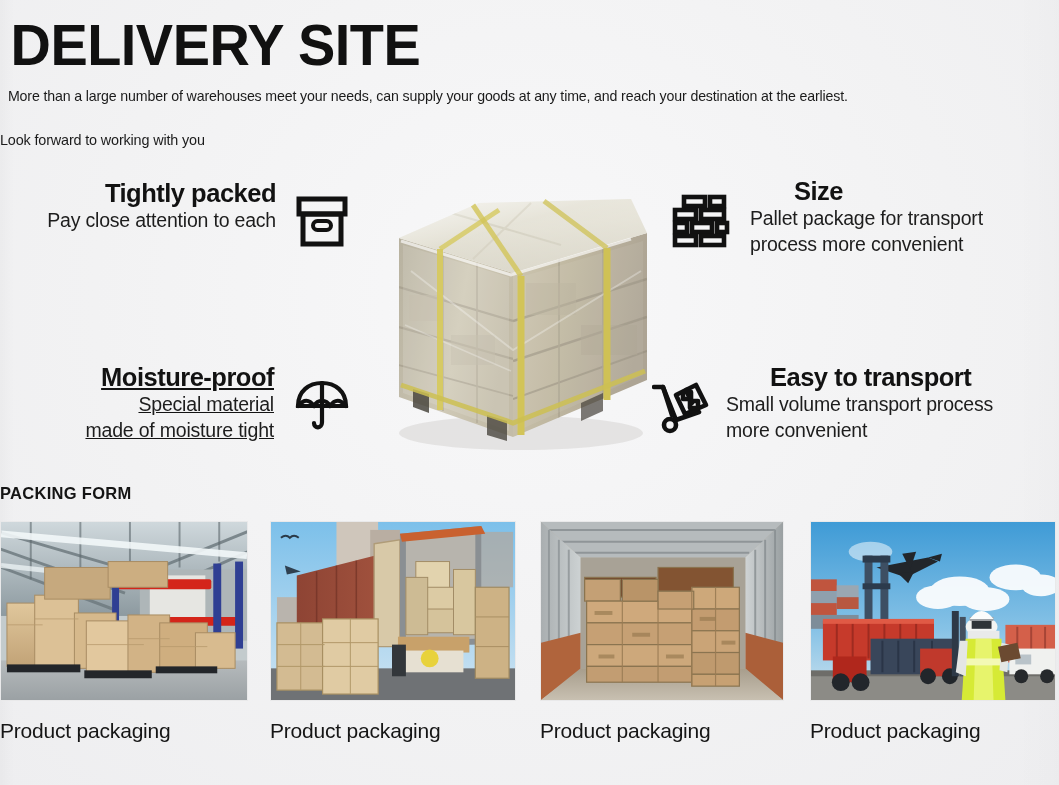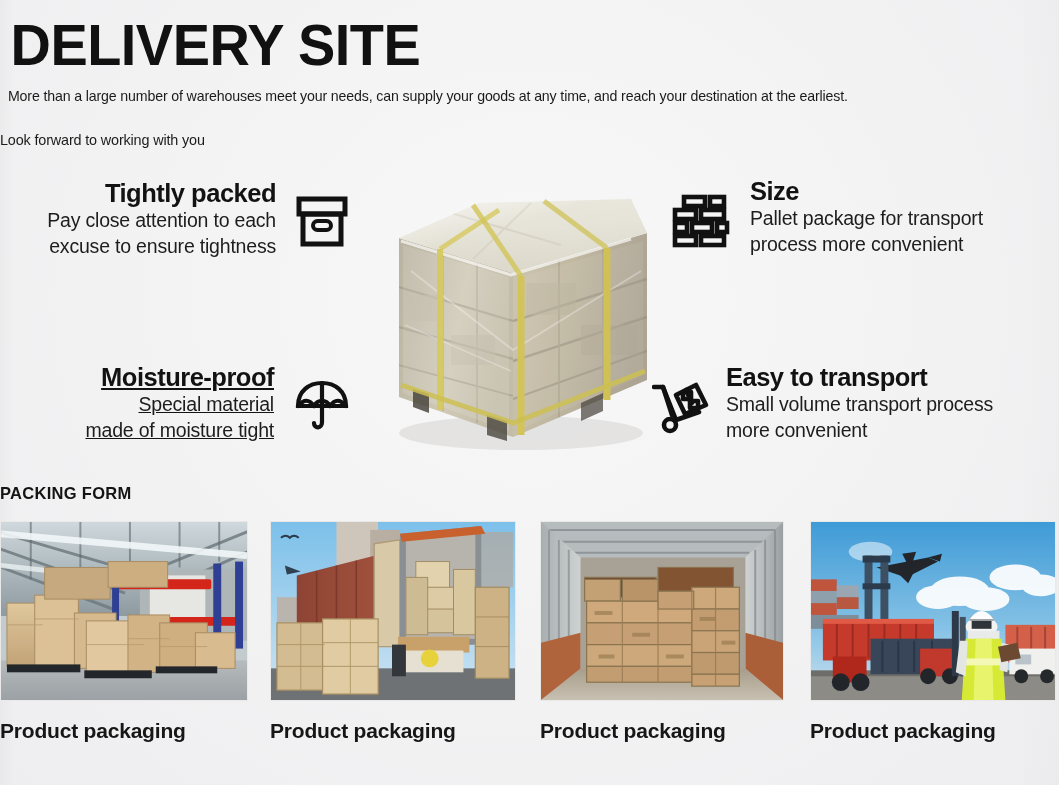--- a/index.html
+++ b/index.html
@@ -52,20 +52,21 @@
   .feature{ position:absolute; display:flex; align-items:flex-start; }
   .feat-text-right{ text-align:right; }
   .feat-text-left{ text-align:left; }
   .feat-title{
     font-size:25.5px;
     line-height:30px;
     font-weight:bold;
     color:#121212;
     letter-spacing:-0.5px;
     white-space:nowrap;
+    padding-left:44px;
   }
   .feat-desc{
     font-size:19.5px;
     line-height:25.5px;
     color:#1d1d1d;
     font-weight:400;
     letter-spacing:-0.2px;
   }
   .feat-icon{ flex:0 0 auto; }
   .feat-icon svg{ display:block; }
@@ -98,21 +99,21 @@
   .card-1{ left:270px; }
   .card-2{ left:540px; }
   .card-3{ left:810px; }
   .thumb{
     width:248px; height:180px; overflow:hidden; position:relative;
     border:1px solid #e9e9ea; background:#cfcfcf;
   }
   .thumb svg{ display:block; width:100%; height:100%; }
   .caption{
     margin-top:17px; font-size:21px; line-height:26px; color:#161616;
-    letter-spacing:-0.2px; font-weight:700;
+    letter-spacing:-0.2px; font-weight:400;
   }
   .card-0 .thumb{ width:248px; }
   .card-1 .thumb{ width:246px; }
   .card-2 .thumb{ width:244px; }
   .card-3 .thumb{ width:246px; }
 </style>
 </head>
 <body>
 
 <div class="page">
@@ -120,21 +121,20 @@
   <div class="header">
     <div class="title">DELIVERY SITE</div>
     <div class="subline1">More than a large number of warehouses meet your needs, can supply your goods at any time, and reach your destination at the earliest.</div>
     <div class="subline2">Look forward to working with you</div>
   </div>
 
   <div class="feature f-tight">
     <div class="feat-text-right" style="width:276px;">
       <div class="feat-title">Tightly packed</div>
       <div class="feat-desc">Pay close attention to each</div>
-      <div class="feat-desc">excuse to ensure tightness</div>
     </div>
     <div class="feat-icon">
       <svg width="56" height="56" viewBox="0 0 56 56" aria-hidden="true">
         <rect x="5" y="5" width="46" height="15" fill="none" stroke="#111" stroke-width="5"></rect>
         <rect x="9" y="20" width="38" height="30" fill="none" stroke="#111" stroke-width="5"></rect>
         <rect x="19" y="27" width="18" height="9" rx="4.5" fill="none" stroke="#111" stroke-width="4"></rect>
       </svg>
     </div>
   </div>
 

